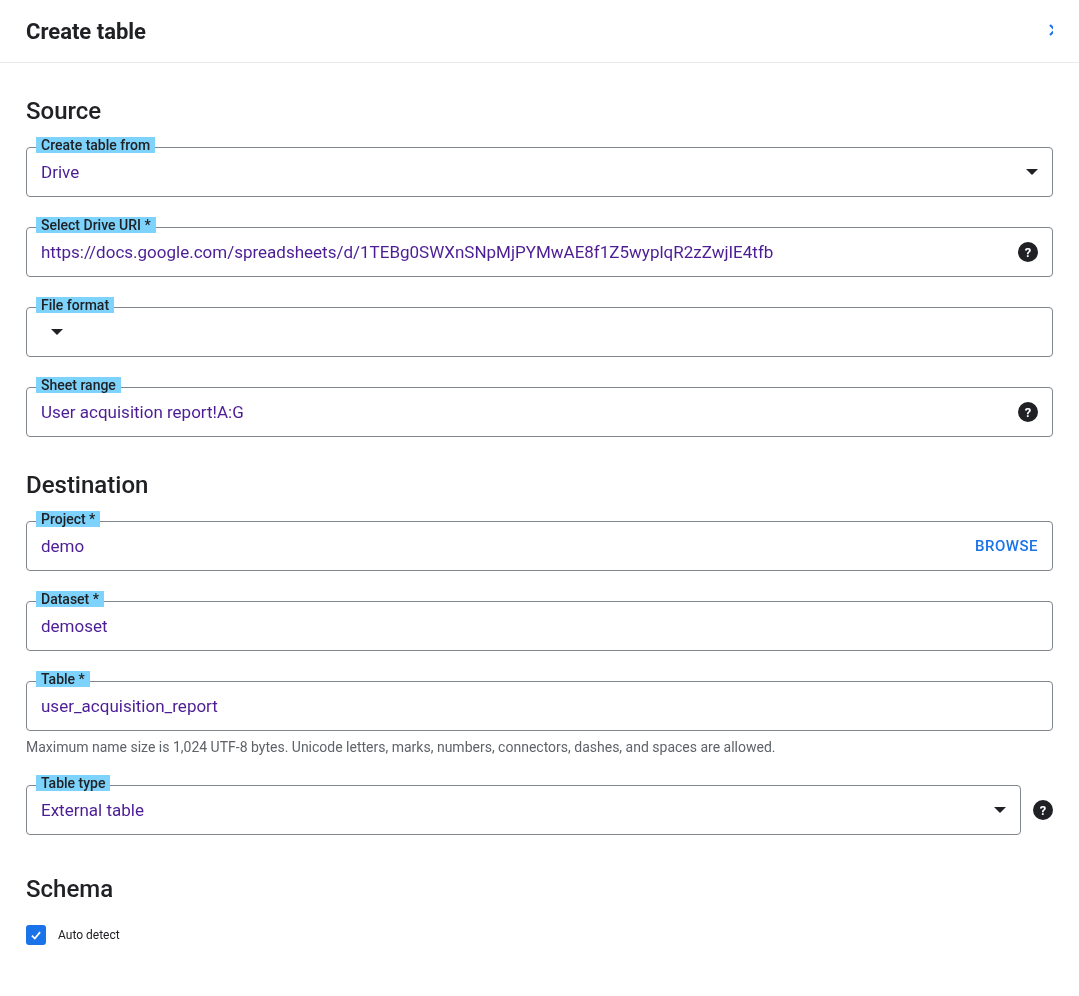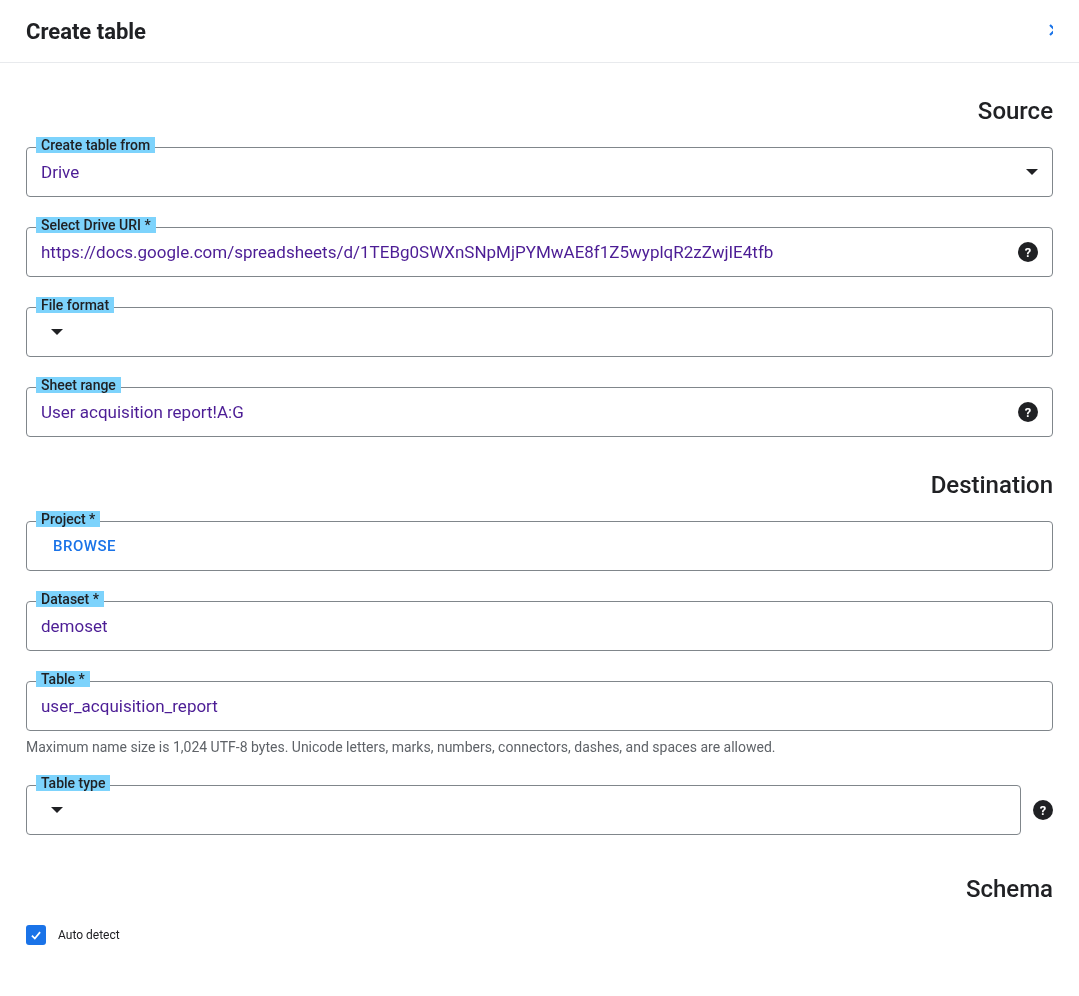--- a/index.html
+++ b/index.html
@@ -28,22 +28,21 @@
     overflow: hidden;
     width: 8px;
     text-align: right;
   }
   .content {
     padding: 0 26px 26px 26px;
   }
   h2.section {
     font-size: 24px;
     font-weight: 500;
-    margin: 34px 0 22px 12px;
-    text-align: right;
+    margin: 34px 0 22px 0;
   }
   .field-wrap {
     position: relative;
     margin-bottom: 30px;
   }
   .field {
     border: 1px solid #80868b;
     border-radius: 4px;
     display: flex;
     align-items: center;
@@ -185,20 +184,21 @@
       <input class="field-value input" value="User acquisition report!A:G" style="">
       <span class="help-circle">?</span>
     </div>
   </div>
 
   <h2 class="section">Destination</h2>
 
   <div class="field-wrap">
     <span class="floating-label">Project *</span>
     <div class="field">
+      <input class="field-value input" value="demo" style="">
       <span class="browse-link">BROWSE</span>
     </div>
   </div>
 
   <div class="field-wrap">
     <span class="floating-label">Dataset *</span>
     <div class="field">
       <input class="field-value input" value="demoset" style="">
     </div>
   </div>
@@ -208,20 +208,21 @@
     <div class="field">
       <input class="field-value input" value="user_acquisition_report" style="">
     </div>
     <div class="helper-text">Maximum name size is 1,024 UTF-8 bytes. Unicode letters, marks, numbers, connectors, dashes, and spaces are allowed.</div>
   </div>
 
   <div class="field-wrap row-with-help">
     <div style="position:relative; flex:1;">
       <span class="floating-label">Table type</span>
       <div class="field select">
+        <span class="field-value">External table</span>
         <span class="caret"></span>
       </div>
     </div>
     <span class="help-circle help-outside">?</span>
   </div>
 
   <h2 class="section" style="margin-top:40px;">Schema</h2>
 
   <div class="checkbox-row">
     <span class="checkbox">

